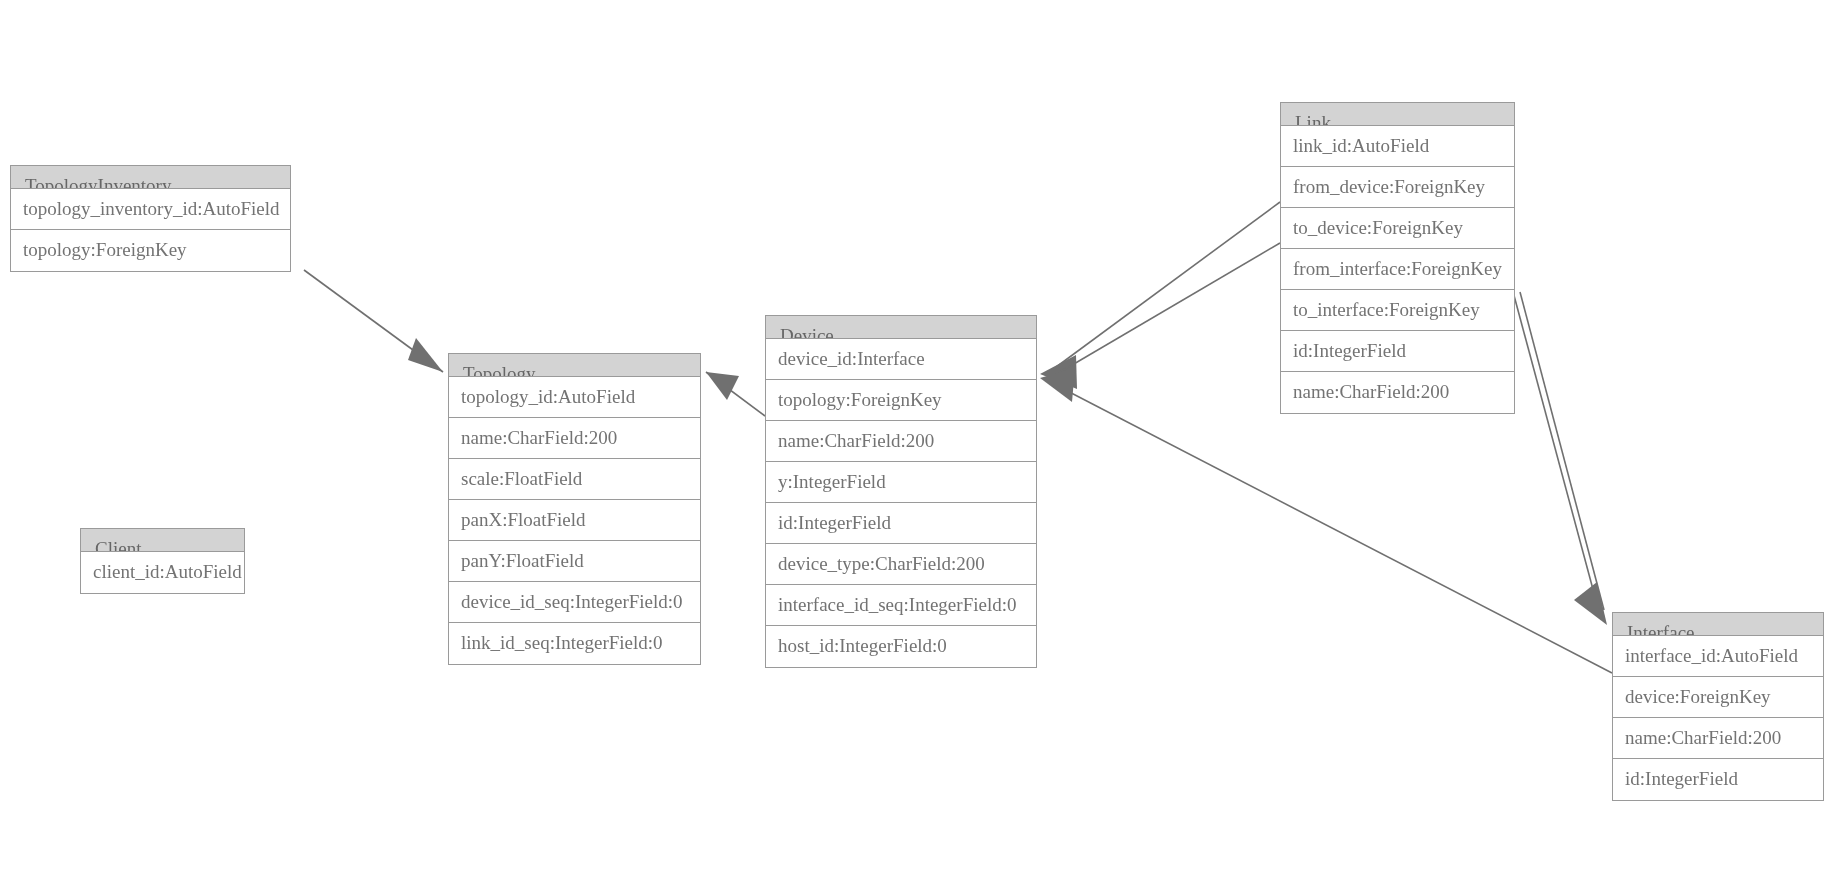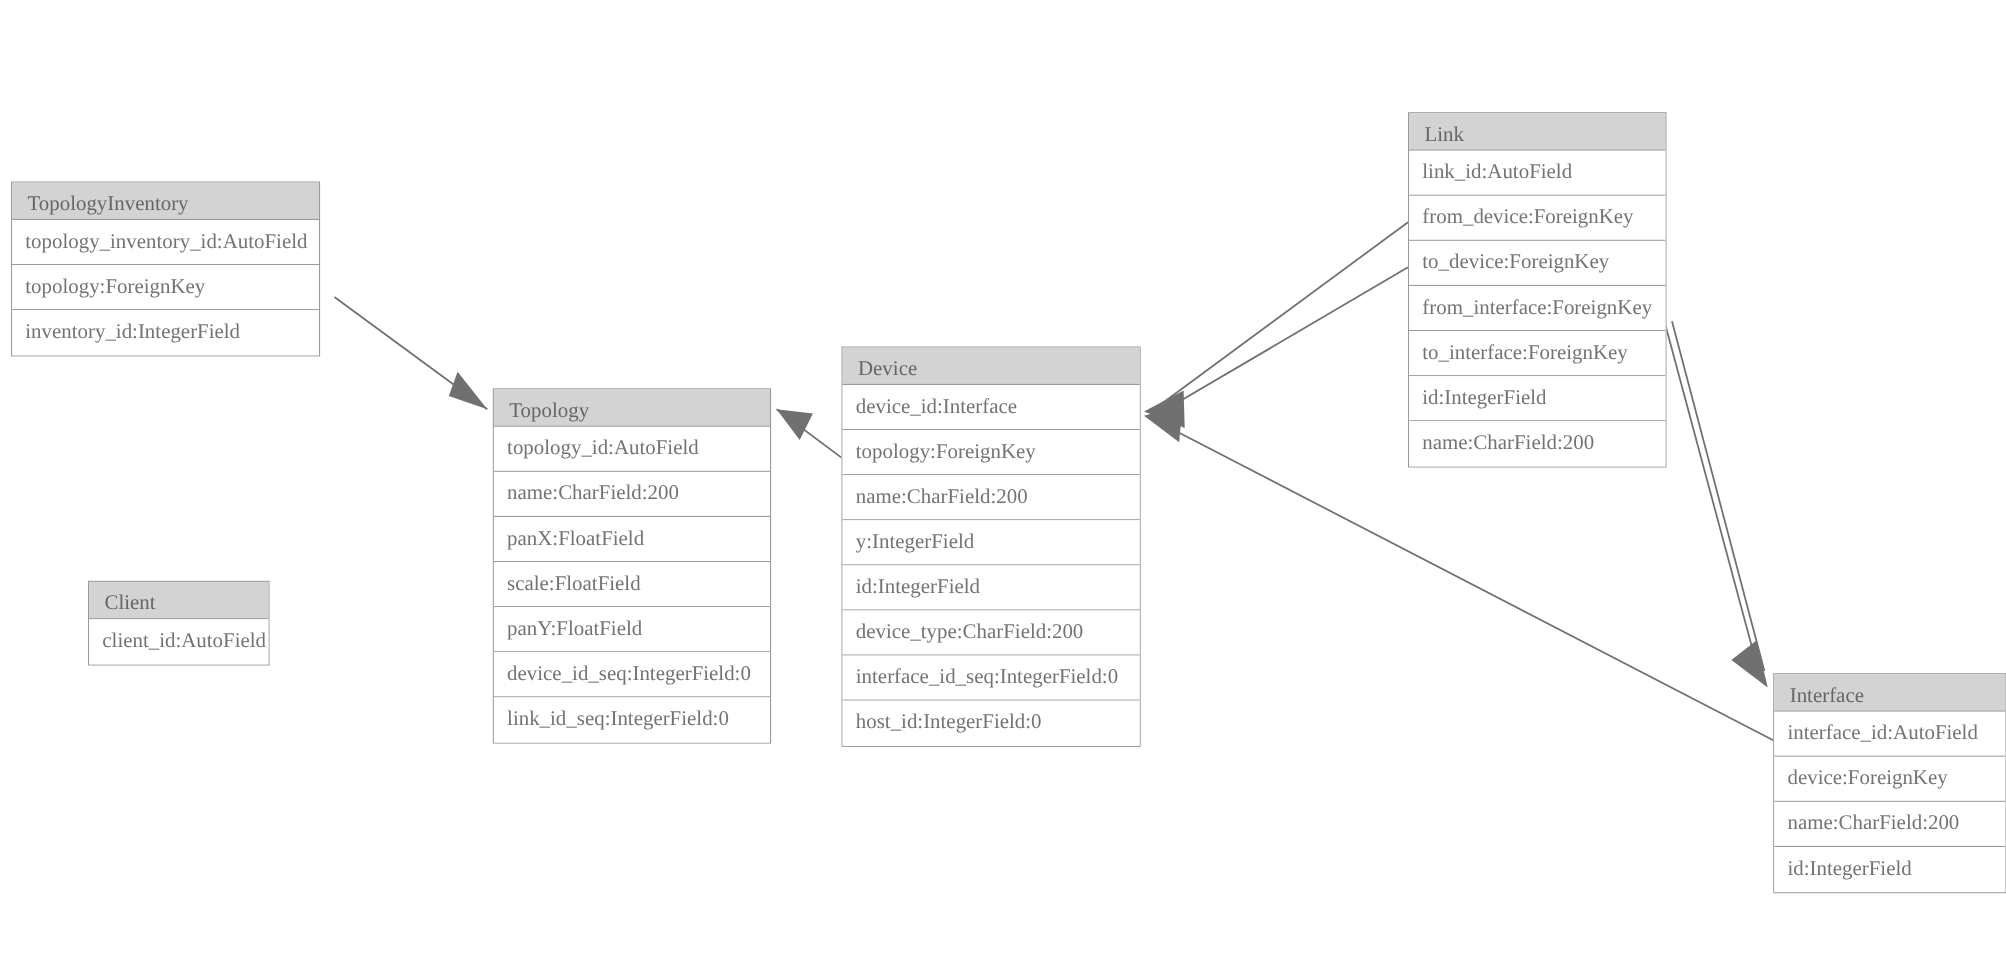--- a/index.html
+++ b/index.html
@@ -30,21 +30,21 @@
     background: #ffffff;
     z-index: 2;
   }
   .entity-header {
     box-sizing: border-box;
     background: #d3d3d3;
     border-bottom: 1.5px solid #9a9a9a;
     color: #666666;
     font-size: 19px;
     line-height: 40px;
-    height: 34px;
+    height: 23px;
     padding: 0 0 0 14px;
     white-space: nowrap;
     overflow: hidden;
   }
   .entity-field {
     box-sizing: border-box;
     height: 41px;
     line-height: 40px;
     border-bottom: 1.5px solid #9a9a9a;
     color: #737373;
@@ -96,29 +96,28 @@
 
     <g>
       <line x1="1520" y1="292" x2="1604" y2="610" stroke="#707070" stroke-width="1.6"></line>
     </g>
   </svg>
 
   <div class="entity" style="left:10px; top:165px; width:281px;">
     <div class="entity-header">TopologyInventory</div>
     <div class="entity-field">topology_inventory_id:AutoField</div>
     <div class="entity-field">topology:ForeignKey</div>
-    <div class="entity-field">inventory_id:IntegerField</div>
   </div>
 
   <div class="entity" style="left:448px; top:318px; width:253px;margin-top:35px;">
     <div class="entity-header">Topology</div>
     <div class="entity-field">topology_id:AutoField</div>
     <div class="entity-field">name:CharField:200</div>
+    <div class="entity-field">scale:FloatField</div>
     <div class="entity-field">panX:FloatField</div>
-    <div class="entity-field">scale:FloatField</div>
     <div class="entity-field">panY:FloatField</div>
     <div class="entity-field">device_id_seq:IntegerField:0</div>
     <div class="entity-field">link_id_seq:IntegerField:0</div>
   </div>
 
   <div class="entity" style="left:80px; top:528px; width:165px;">
     <div class="entity-header">Client</div>
     <div class="entity-field">client_id:AutoField</div>
   </div>
 

